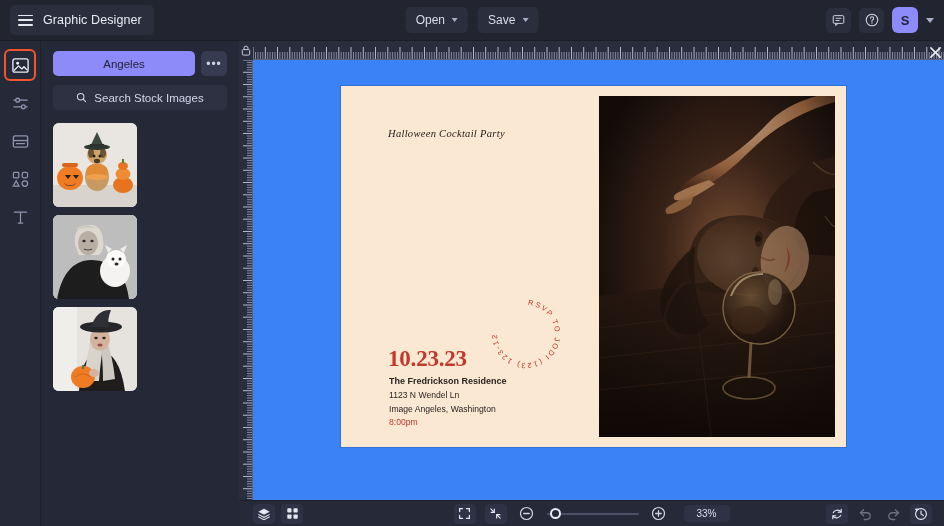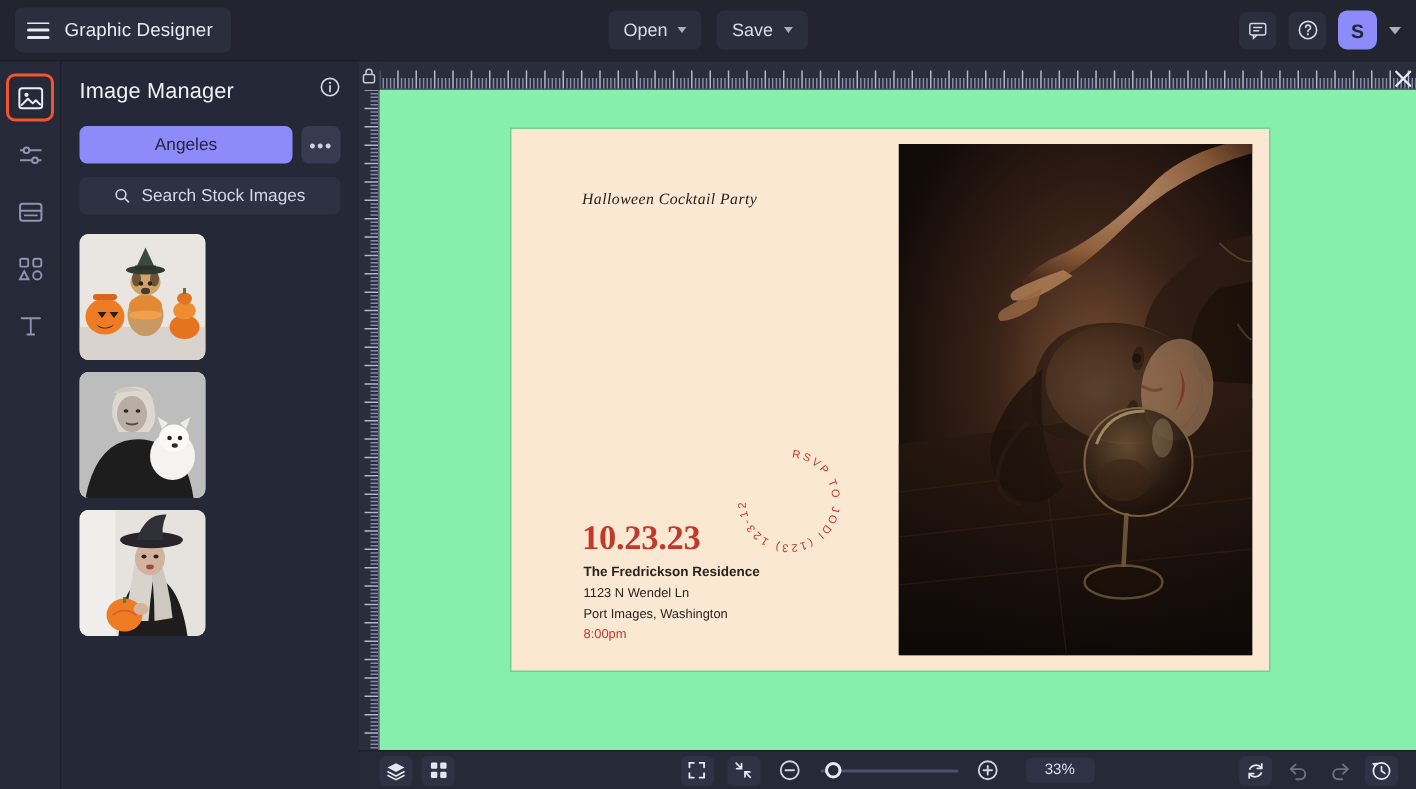--- a/index.html
+++ b/index.html
@@ -119,21 +119,21 @@
   .ruler-v {
     position: absolute; left: 0; top: 19px; width: 14px; bottom: 26px;
     background: #2a2d3c; overflow: hidden;
   }
   .close-canvas {
     position: absolute; right: 1px; top: 3px; width: 16px; height: 16px; z-index: 7;
     display: flex; align-items: center; justify-content: center; cursor: pointer;
   }
   .stage {
     position: absolute; left: 14px; top: 19px; right: 0; bottom: 26px;
-    background: #86efac; overflow: hidden;
+    background: #3b82f6; overflow: hidden;
   }
 
   
   .doc {
     position: absolute; left: 88px; top: 26px; width: 505px; height: 361px;
     background: #fbe8d3; box-shadow: 0 0 0 1px #00000022;
   }
   .doc-inner { position: absolute; inset: 0; }
   .kicker {
     position: absolute; left: 47px; top: 42px;
@@ -277,30 +277,20 @@
       </svg>
     </div>
     <div class="rail-item">
       <svg width="19" height="19" viewBox="0 0 20 20">
         <path d="M3.6 4.4h12.8M10 4.4v11.4M7.6 15.8h4.8" stroke="#8f95af" stroke-width="1.3" stroke-linecap="round"></path>
       </svg>
     </div>
   </div>
 
   <div class="panel">
-    <div class="panel-head">
-      <span class="panel-title">Image Manager</span>
-      <span class="info-icon">
-        <svg width="14" height="14" viewBox="0 0 16 16">
-          <circle cx="8" cy="8" r="6.6" fill="none" stroke="#d6d9e8" stroke-width="1.2"></circle>
-          <circle cx="8" cy="4.8" r=".85" fill="#d6d9e8"></circle>
-          <path d="M8 7.1v4.4" stroke="#d6d9e8" stroke-width="1.3" stroke-linecap="round"></path>
-        </svg>
-      </span>
-    </div>
 
     <div class="btn-row">
       <button class="btn-primary">Angeles</button>
       <button class="btn-dots">•••</button>
     </div>
 
     <button class="btn-search">
       <svg width="11" height="11" viewBox="0 0 16 16">
         <circle cx="6.8" cy="6.8" r="4.7" fill="none" stroke="#d3d7e8" stroke-width="1.5"></circle>
         <path d="M10.4 10.4 L14 14" stroke="#d3d7e8" stroke-width="1.6" stroke-linecap="round"></path>
@@ -898,21 +888,21 @@
         <div class="doc-inner">
 
           <div class="kicker">Halloween Cocktail Party</div>
 
 
           <div class="bigdate">10.23.23</div>
 
           <div class="addr">
             <div class="b">The Fredrickson Residence</div>
             <div>1123 N Wendel Ln</div>
-            <div>Port Images, Washington</div>
+            <div>Image Angeles, Washington</div>
             <div class="time">8:00pm</div>
           </div>
 
           <div class="rsvp-circle">
             <svg viewBox="0 0 80 80" width="80" height="80">
               <defs>
                 <path id="rsvpPath" d="M 40,40 m -29,0 a 29,29 0 1,1 58,0 a 29,29 0 1,1 -58,0"></path>
               </defs>
               <text font-family="Liberation Sans, sans-serif" font-size="7.4" fill="#c0392b" letter-spacing="1.6">
                 <textPath id="rsvpTextPath" href="#rsvpPath" startOffset="26%">RSVP TO JODI (123) 123-1234</textPath>

